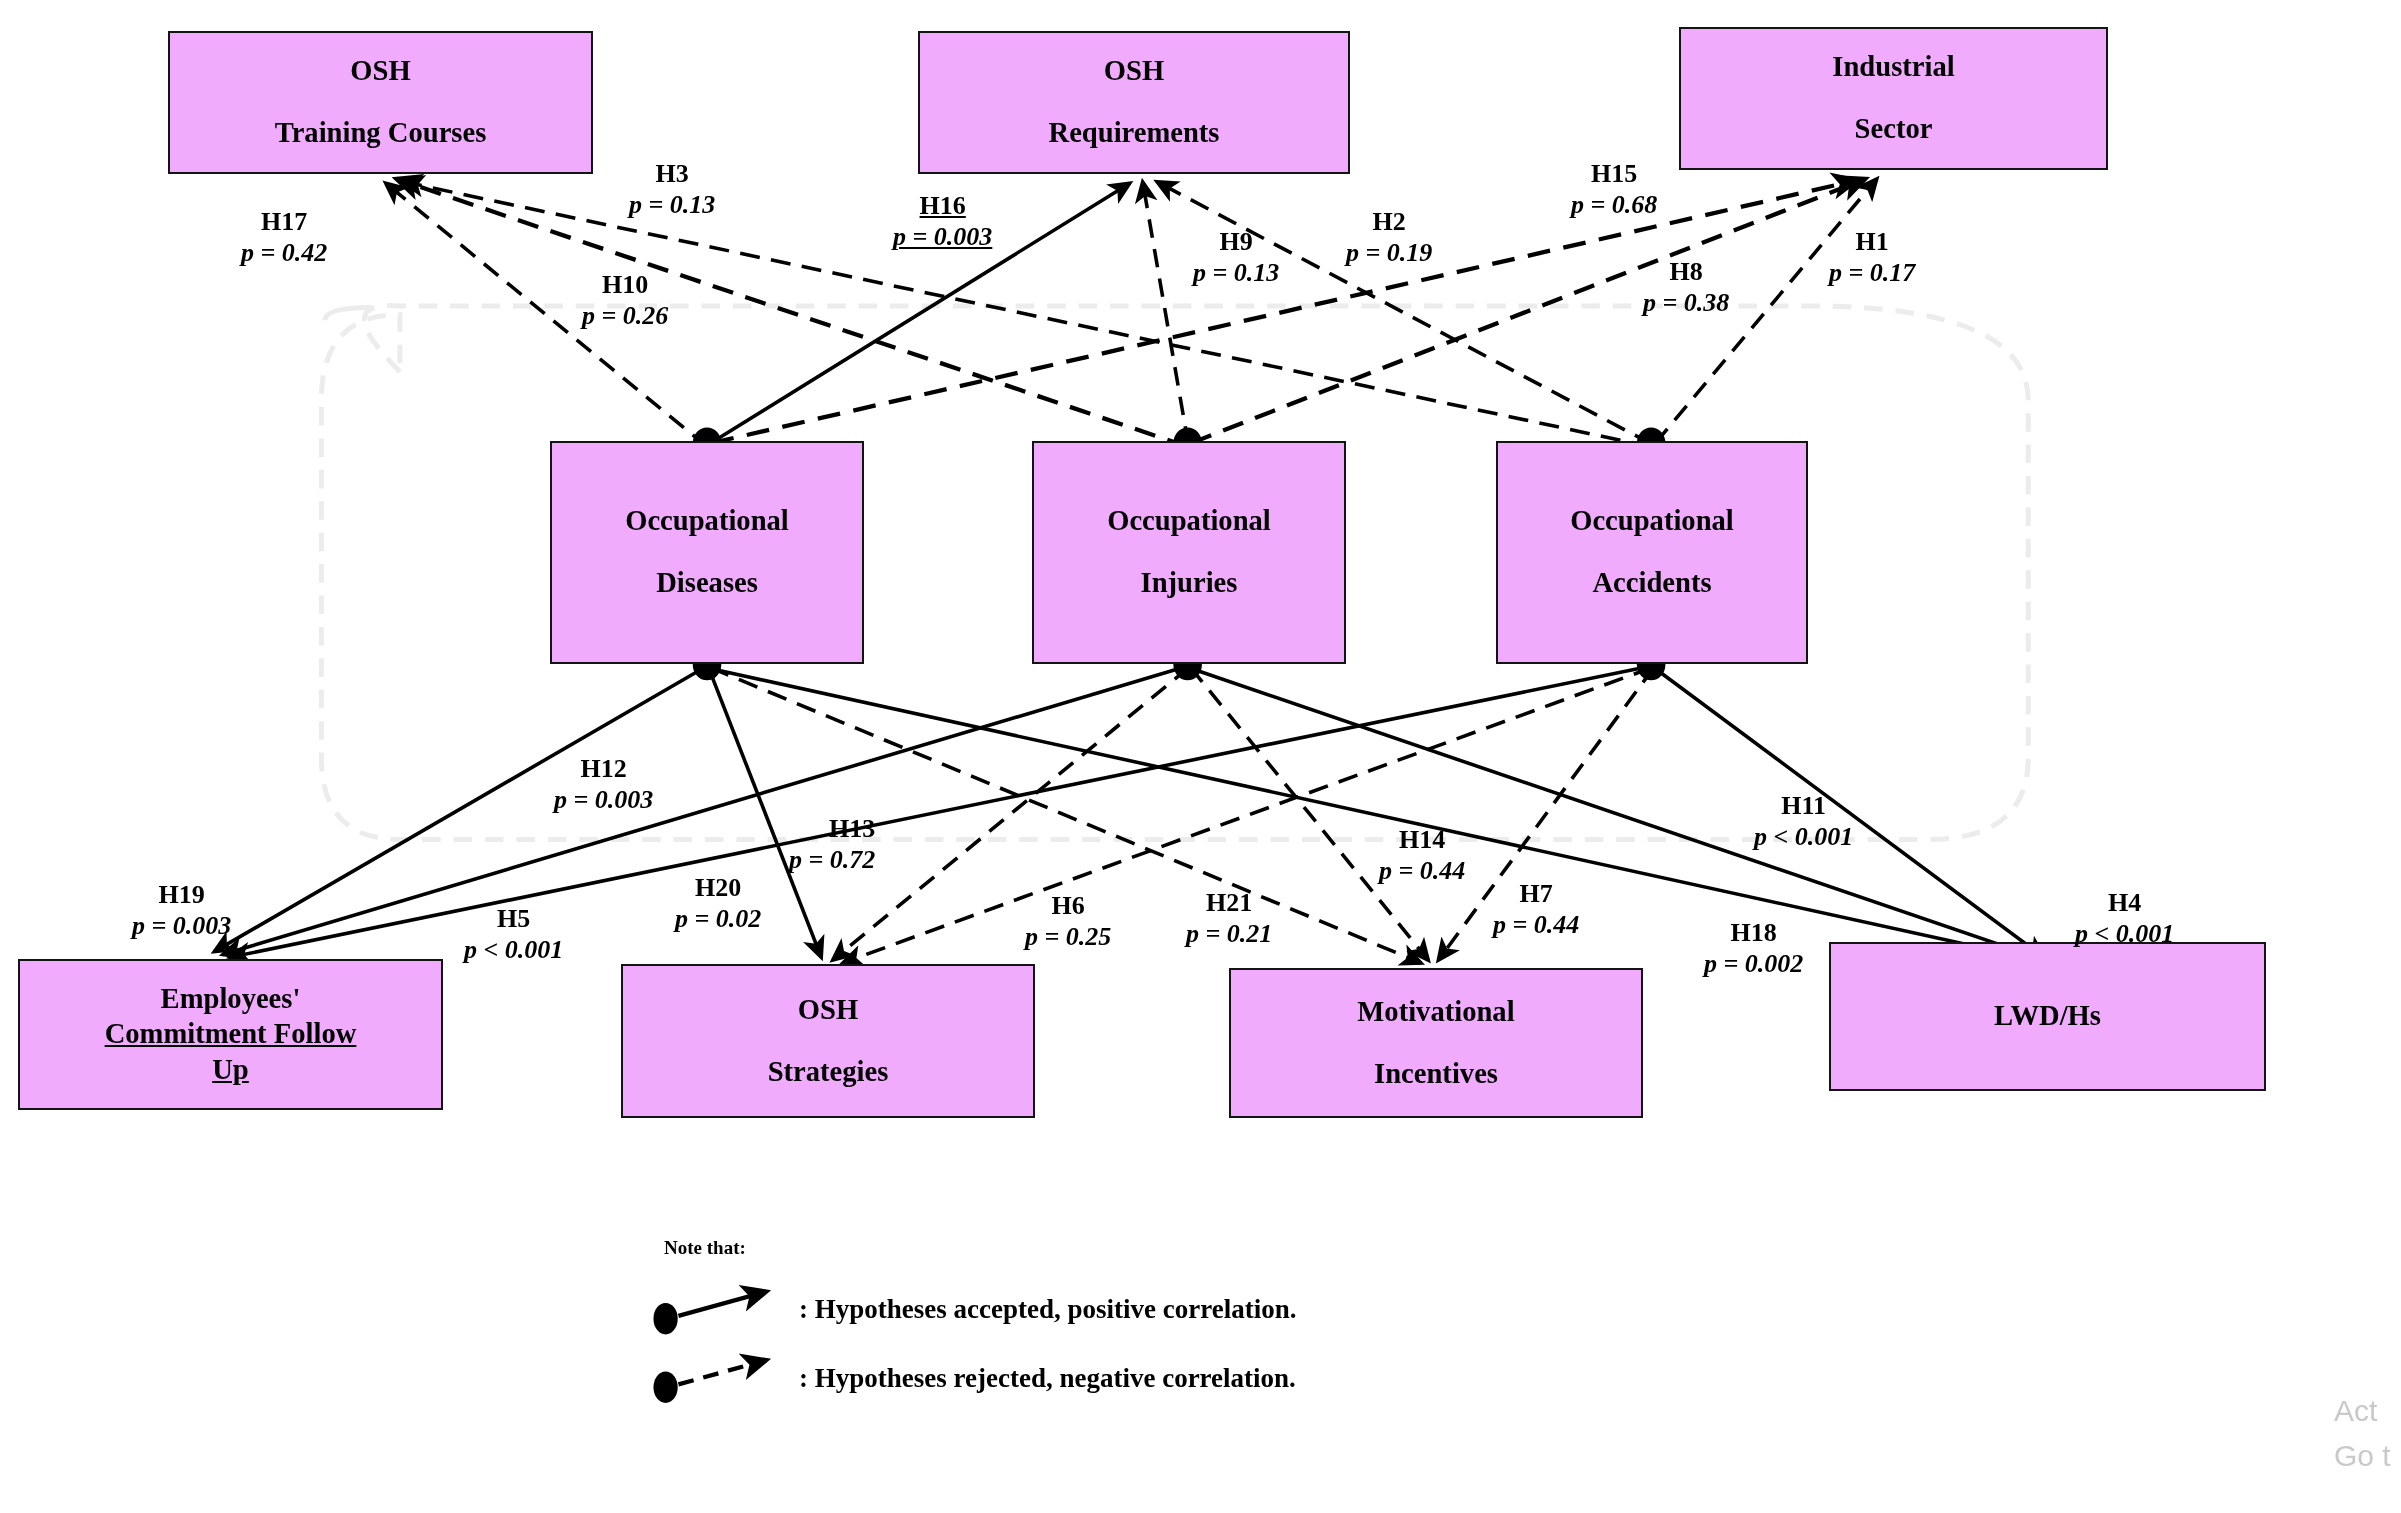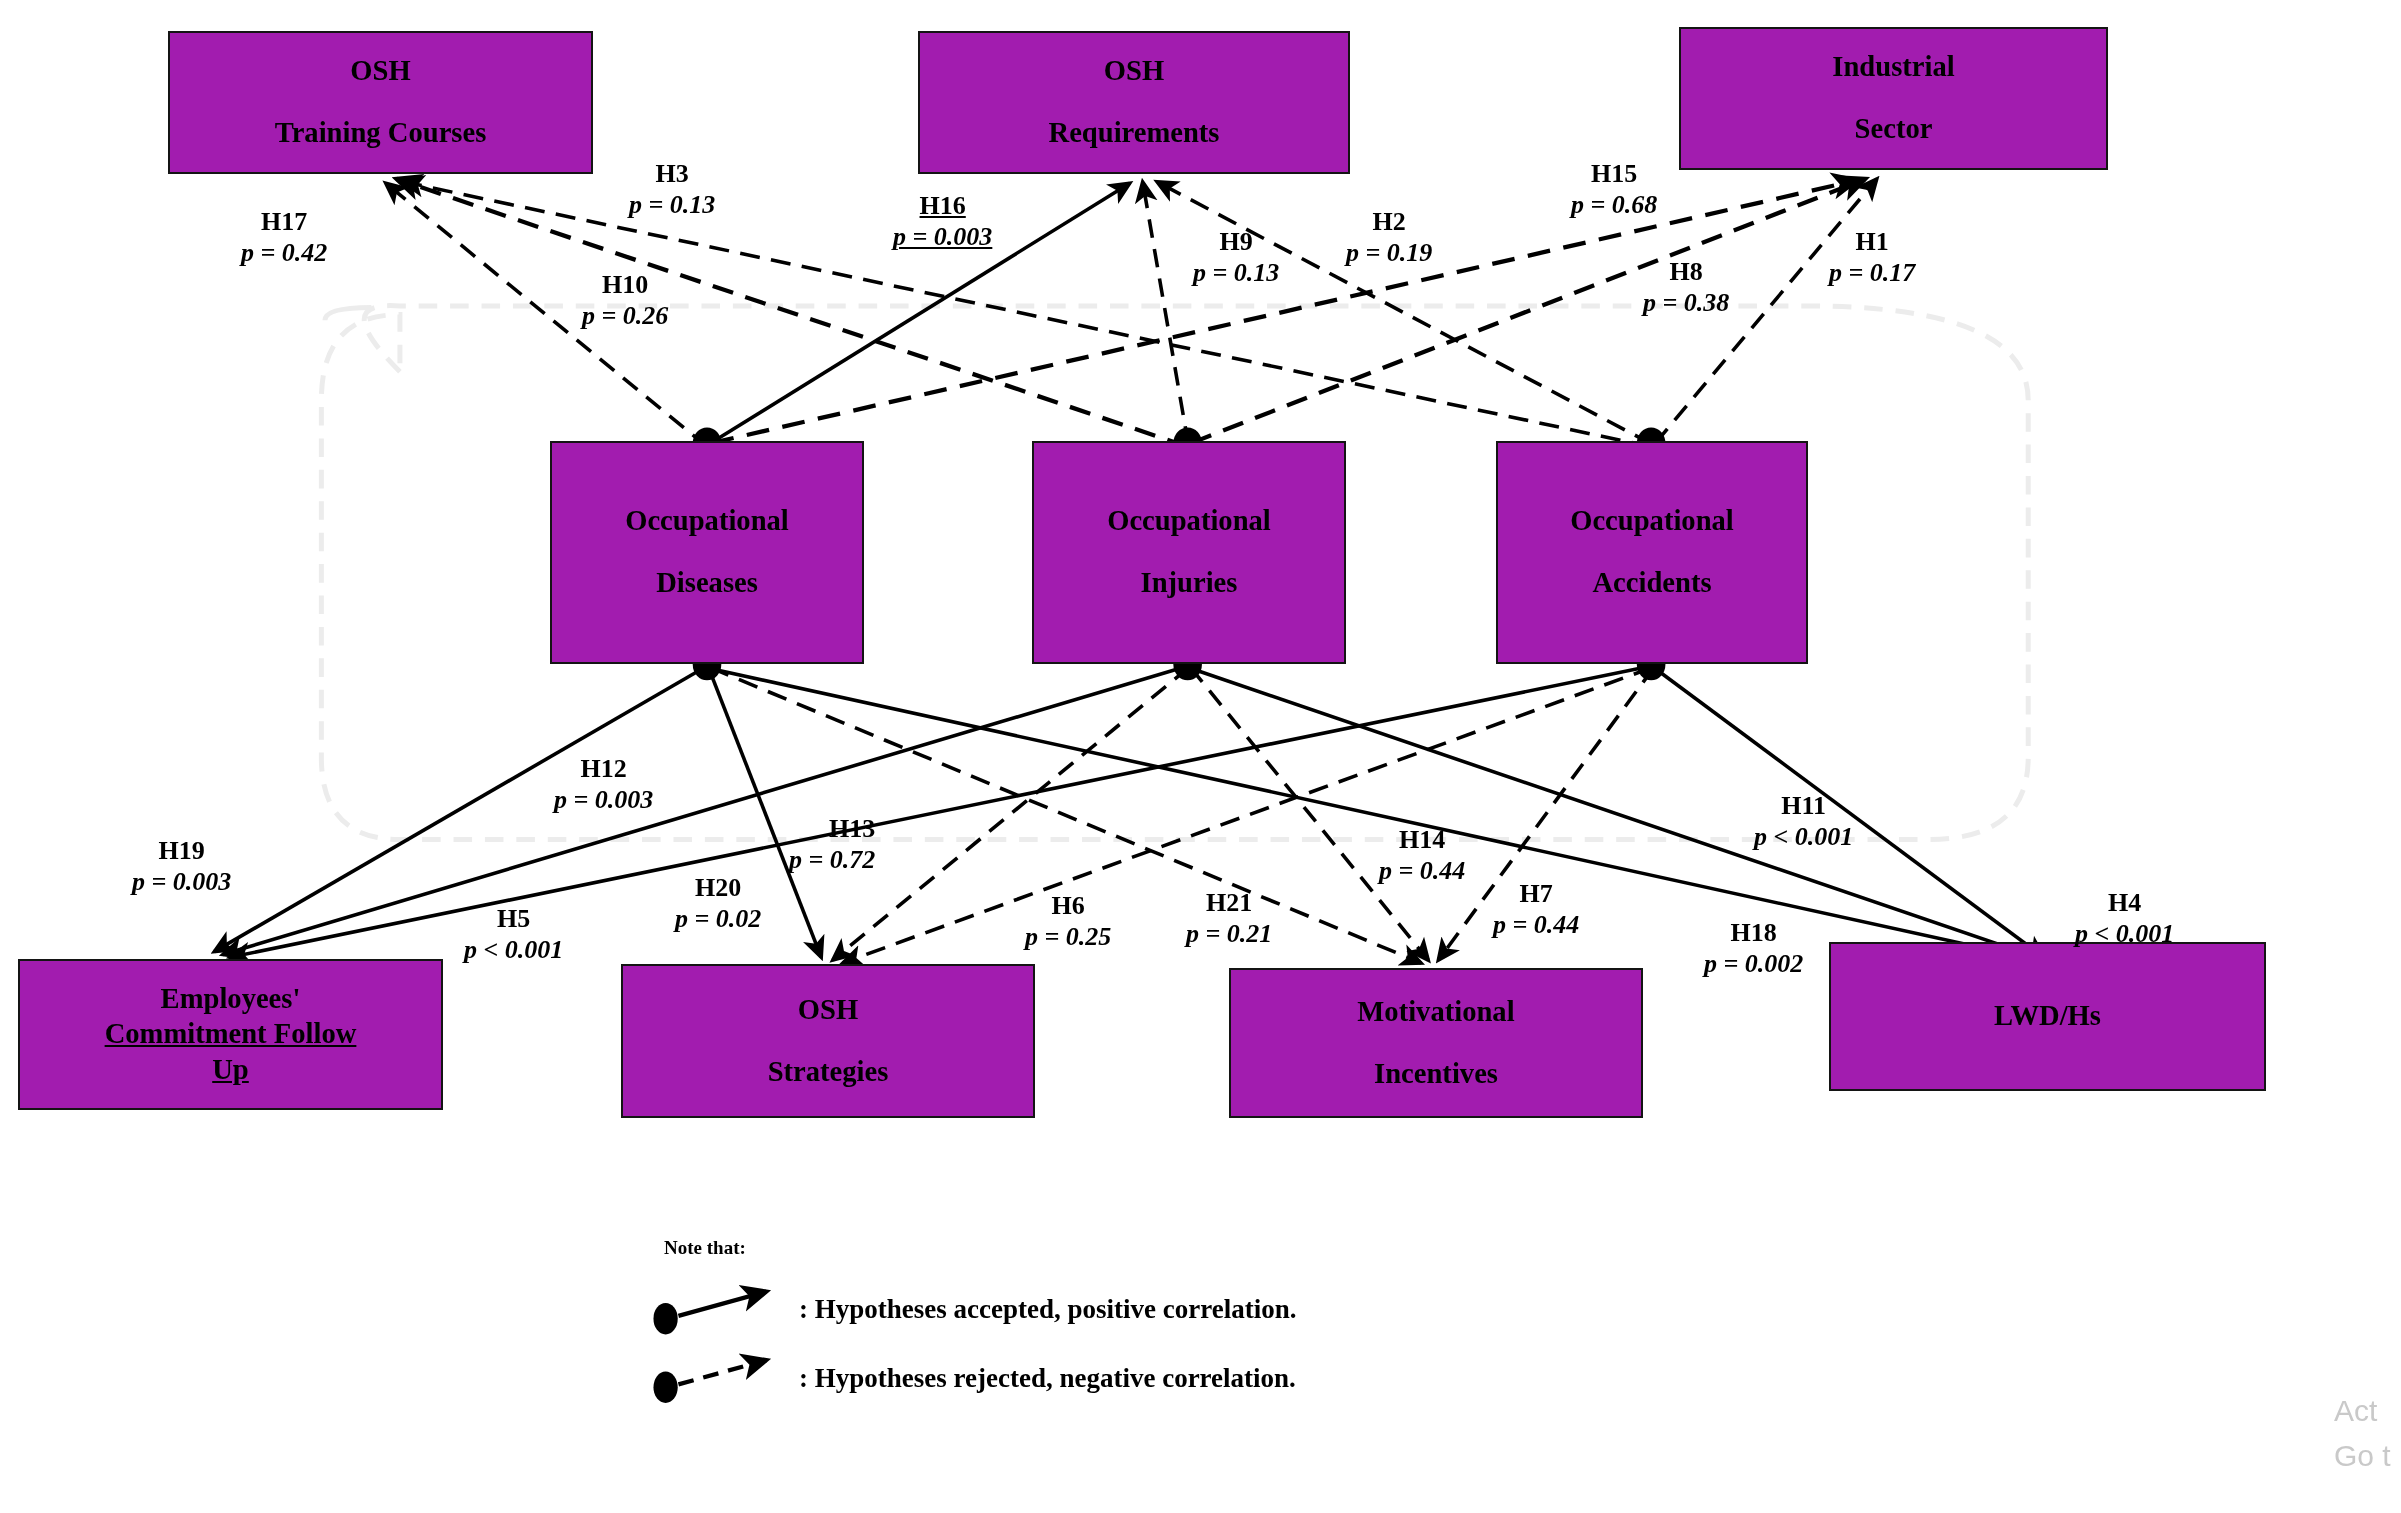--- a/index.html
+++ b/index.html
@@ -3,21 +3,21 @@
 <meta charset="utf-8">
 <style>
   html,body{margin:0;padding:0;background:#ffffff;}
   body{width:2401px;height:1514px;position:relative;overflow:hidden;
        font-family:"Liberation Serif","DejaVu Serif",serif;}
   #stage{position:absolute;inset:0;width:2401px;height:1514px;}
   svg#diagram{position:absolute;left:0;top:0;width:2401px;height:1514px;}
 
   .node-box{
     position:absolute;
-    background:#a21caf;
+    background:#f0abfc;
     border:2.1px solid #141414;
     box-sizing:border-box;
     display:flex;flex-direction:column;
     align-items:center;justify-content:center;
     text-align:center;
     color:#000;
     font-weight:bold;
     font-size:28.6px;
     line-height:1.0;
     z-index:5;
@@ -212,21 +212,21 @@
   </div>
   <div class="hyp" style="left:1643px;top:257px;">
     <span>H8</span>
     <span class="pval"><i>p = 0.38</i></span>
   </div>
   <div class="hyp" style="left:1829px;top:227px;">
     <span>H1</span>
     <span class="pval"><i>p = 0.17</i></span>
   </div>
 
-  <div class="hyp" style="left:132px;top:836px;">
+  <div class="hyp" style="left:132px;top:880px;">
     <span>H19</span>
     <span class="pval"><i>p = 0.003</i></span>
   </div>
   <div class="hyp" style="left:554px;top:754px;">
     <span>H12</span>
     <span class="pval"><i>p = 0.003</i></span>
   </div>
   <div class="hyp" style="left:464px;top:904px;">
     <span>H5</span>
     <span class="pval"><i>p &lt; 0.001</i></span>

